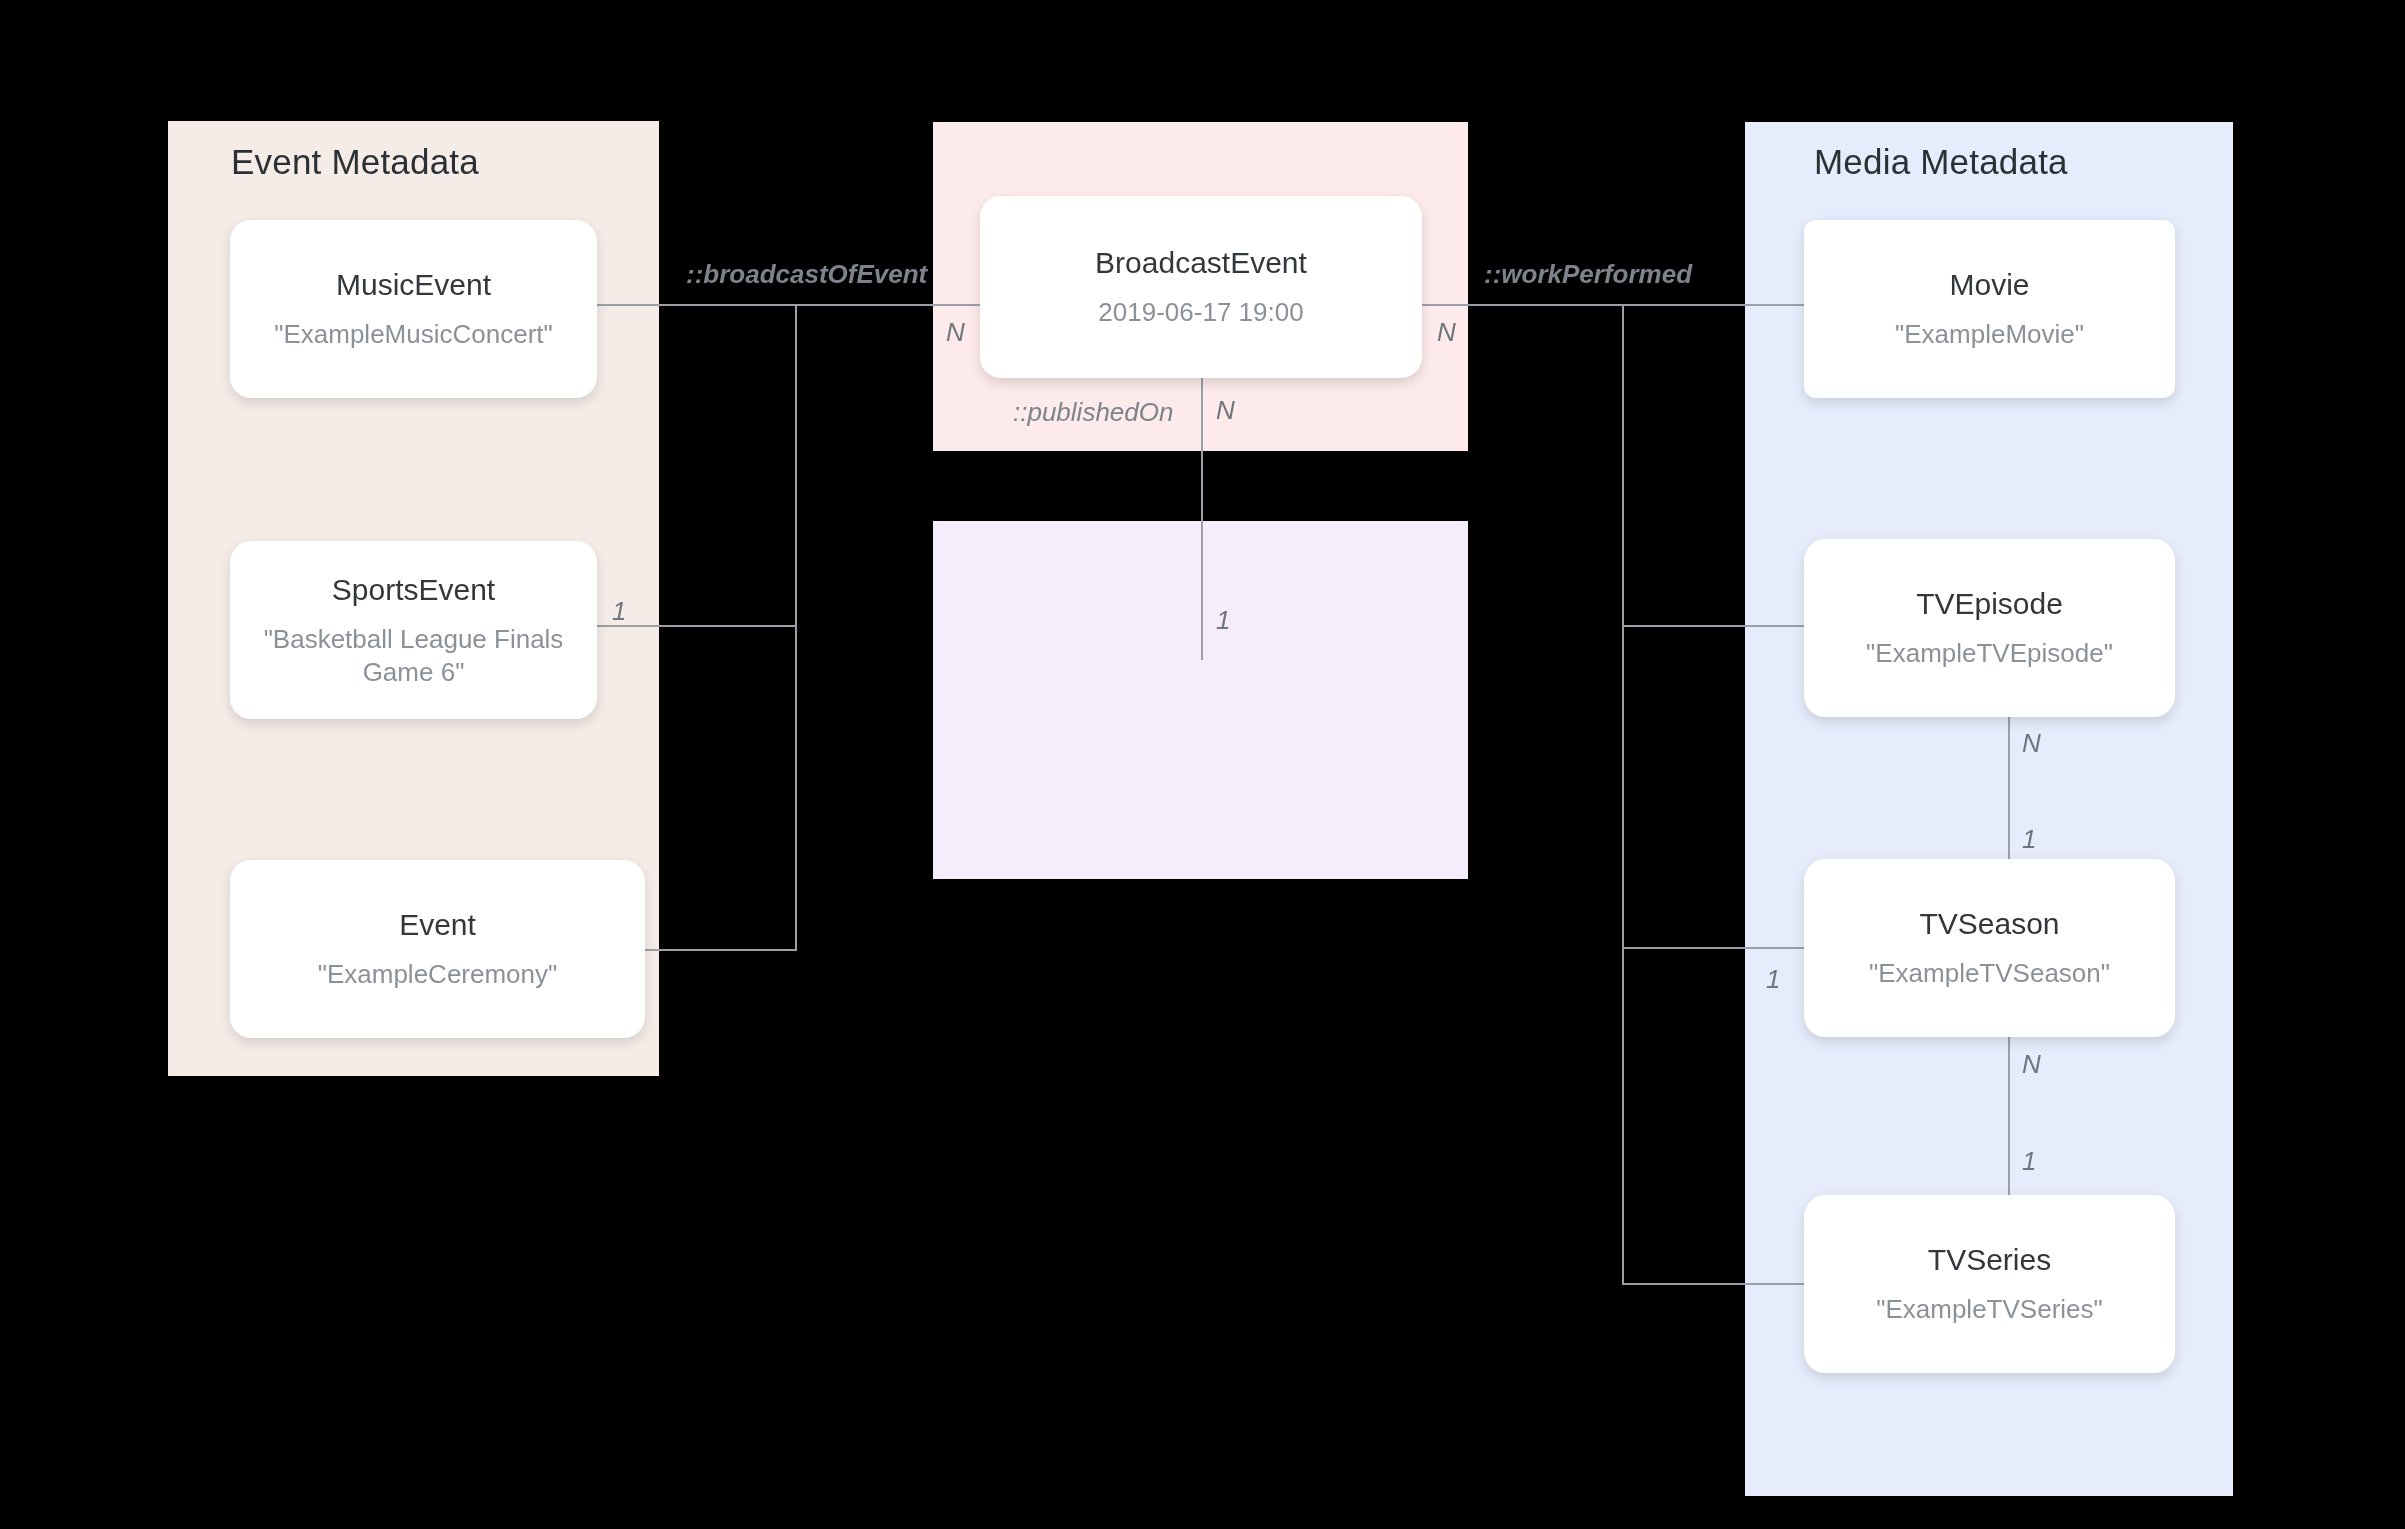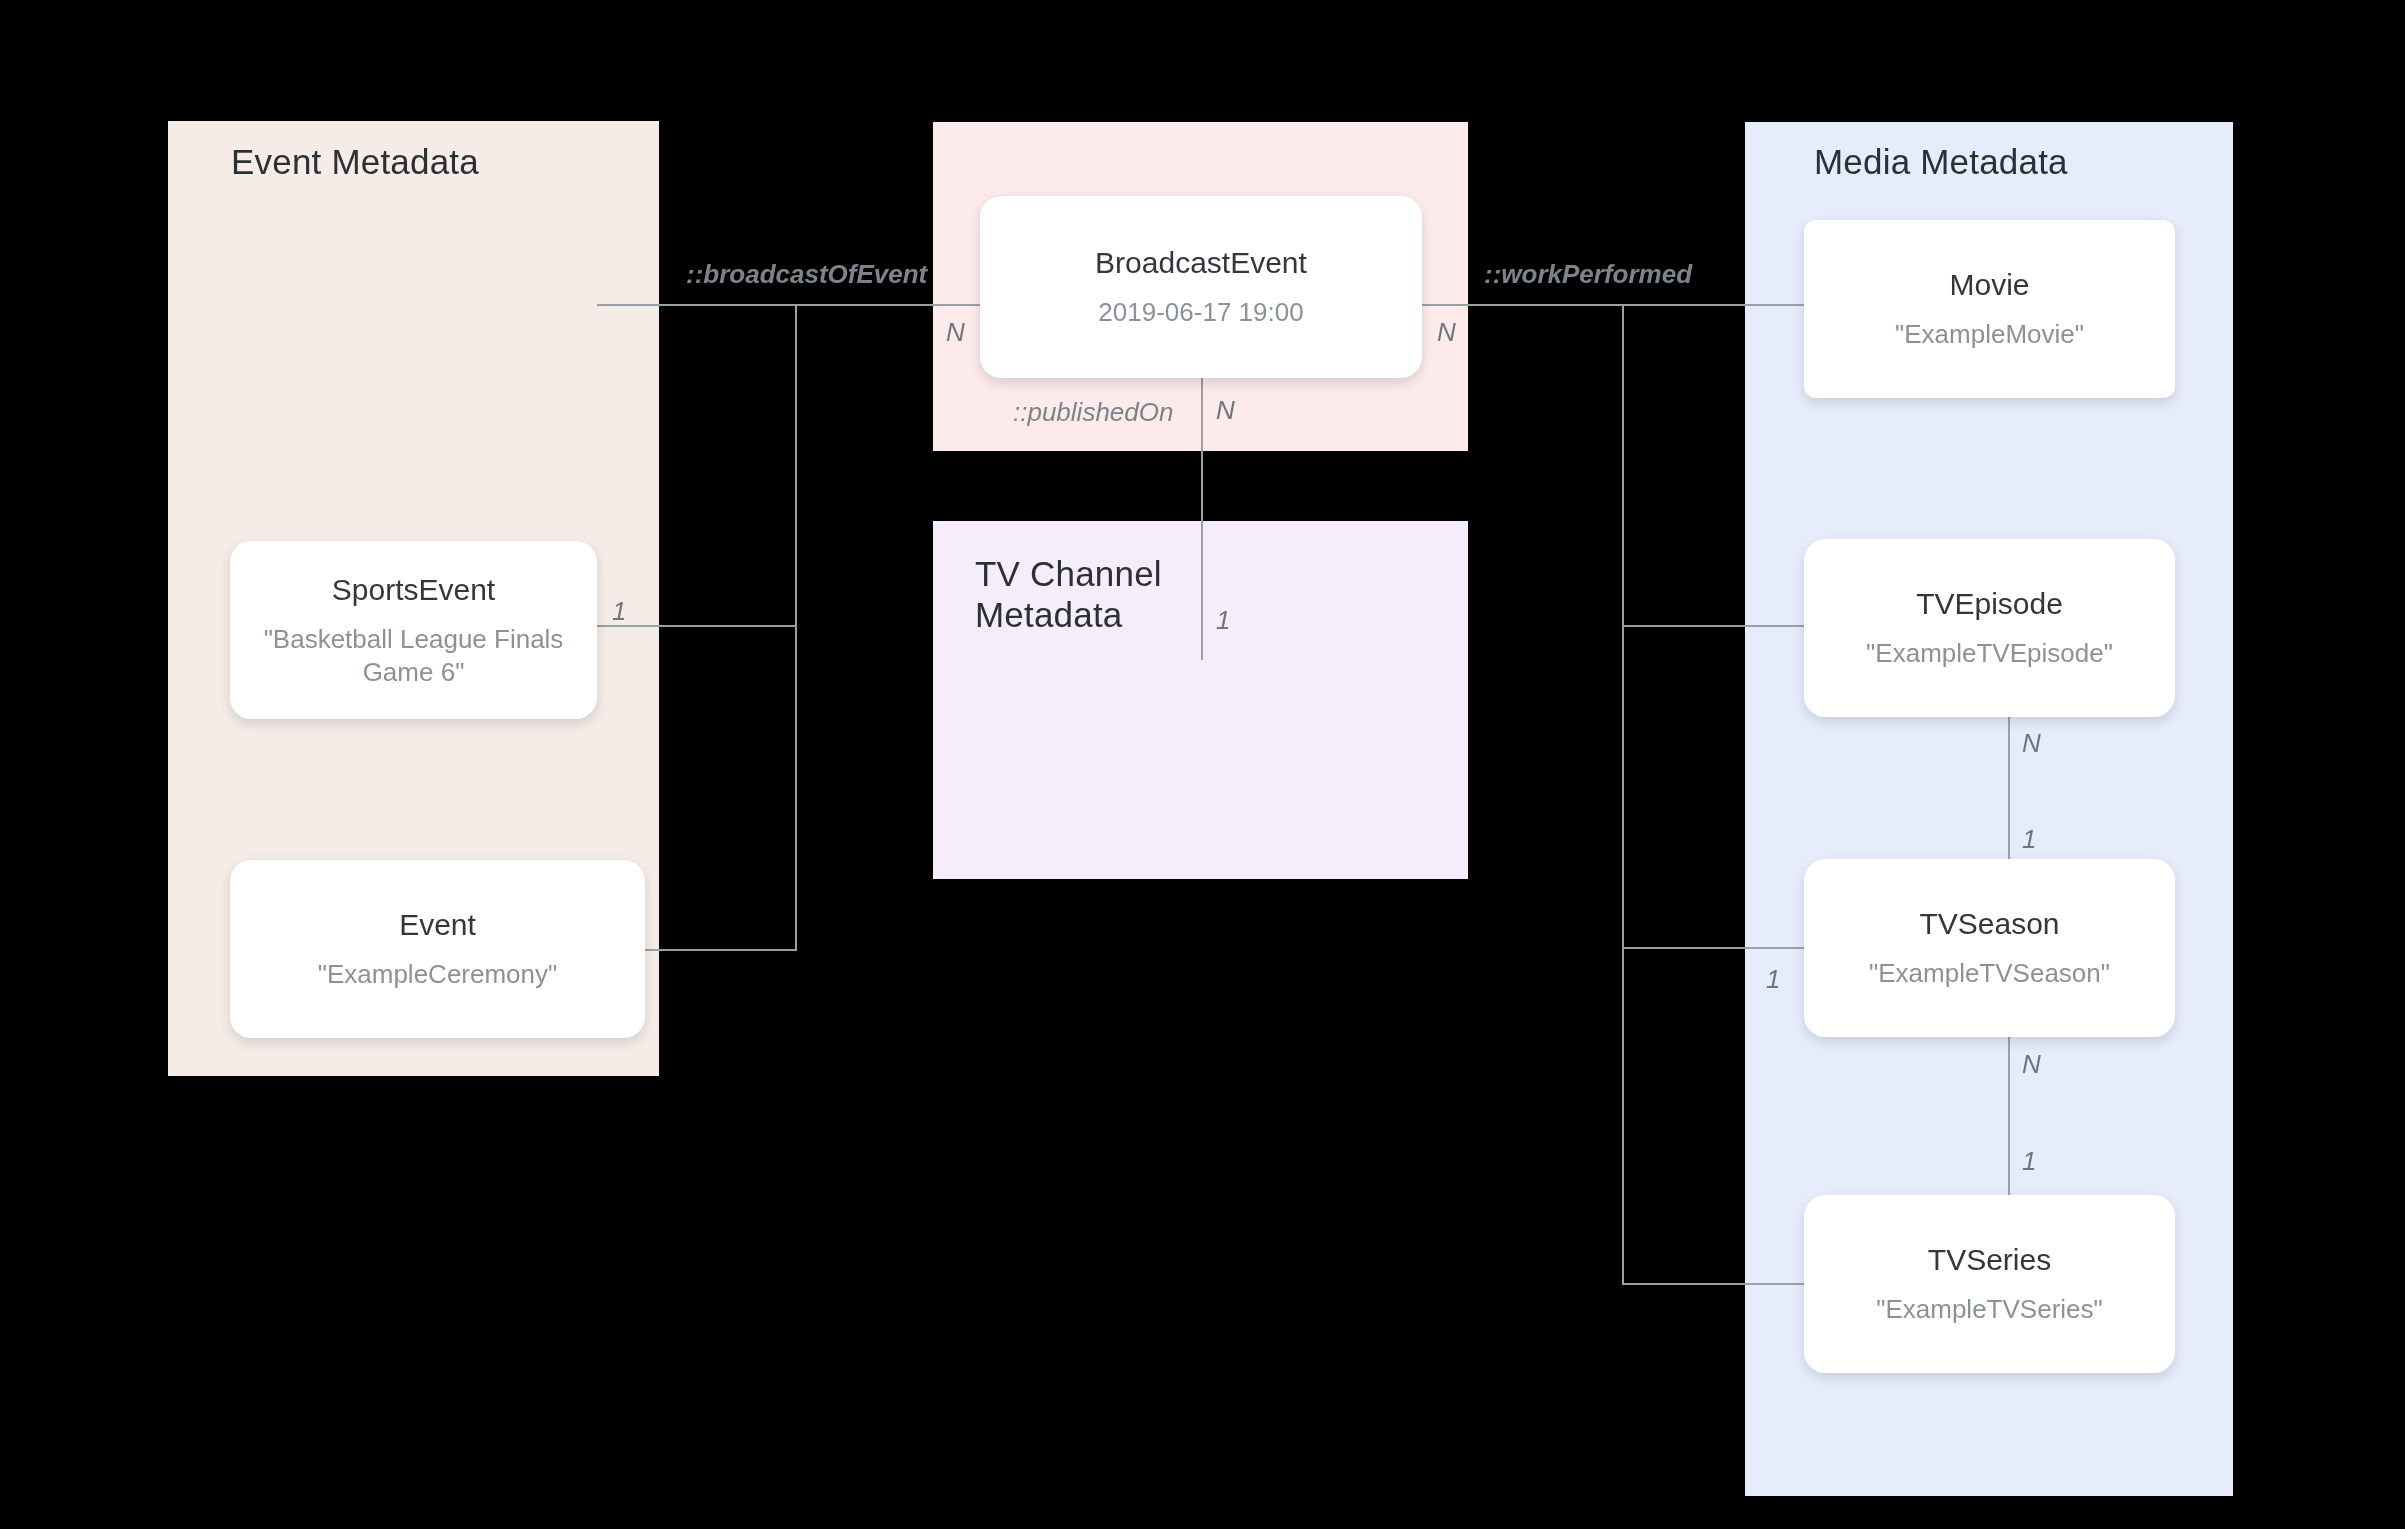--- a/index.html
+++ b/index.html
@@ -79,25 +79,27 @@
   <div class="card-mult" style="left:2022px;top:824px;">1</div>
 
   <div class="card-mult" style="left:1766px;top:964px;">1</div>
 
   <div class="card-mult" style="left:2022px;top:1049px;">N</div>
 
   <div class="card-mult" style="left:2022px;top:1146px;">1</div>
 
   <div class="panel-title" style="left:231px;top:141px;">Event Metadata</div>
 
-  <div class="panel-title" style="left:975px;top:553px;">TV Channel
-Metadata</div>
 
   <div class="panel-title" style="left:1814px;top:141px;">Media Metadata</div>
 
+  <div class="card" style="left:230px;top:220px;width:367px;height:178px;">
+    <div class="card-title">MusicEvent</div>
+    <div class="card-sub">"ExampleMusicConcert"</div>
+  </div>
 
   <div class="card" style="left:230px;top:541px;width:367px;height:178px;">
     <div class="card-title">SportsEvent</div>
     <div class="card-sub" style="max-width:315px;">"Basketball League Finals Game 6"</div>
   </div>
 
   <div class="card" style="left:230px;top:860px;width:415px;height:178px;">
     <div class="card-title">Event</div>
     <div class="card-sub">"ExampleCeremony"</div>
   </div>

